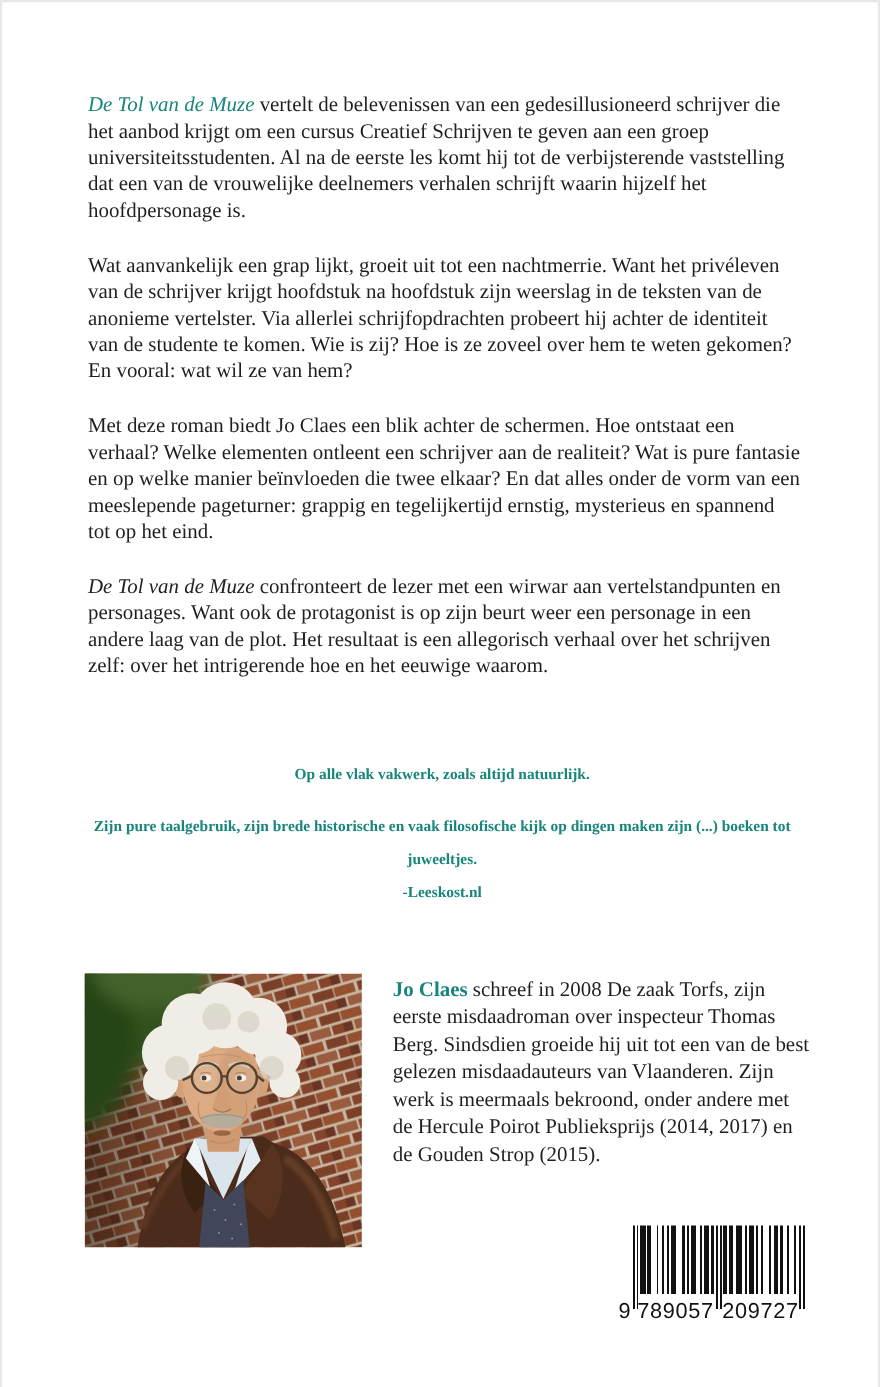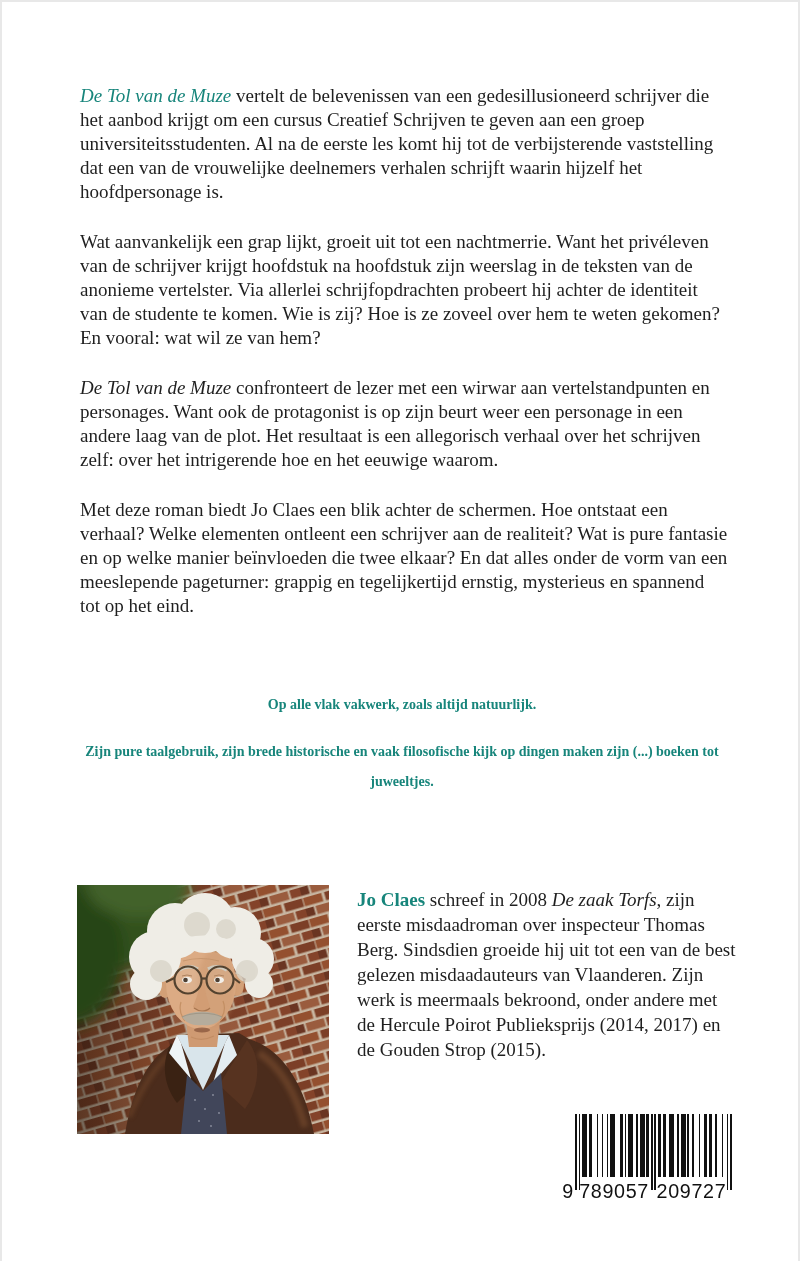--- a/index.html
+++ b/index.html
@@ -16,47 +16,48 @@
   .lead-italic{font-style:italic;}
   
   .quotes{position:absolute; left:50px; top:688px; width:700px; text-align:center; color:var(--teal);}
   .quote-text,.quote-source{font-size:14px; line-height:30px; font-weight:700;}
   .quote + .quote{margin-top:17px;}
   
   .author-section{position:absolute; left:75px; top:883px; width:662px; display:flex; gap:28px; align-items:flex-start;}
   .photo{width:252px; height:249px; flex:0 0 auto; display:block;}
   .bio{margin:2px 0 0 0; font-size:19px; line-height:25px; width:380px;}
   .author-name{color:var(--teal); font-weight:700;text-align:center;}
-  .italic{font-style:italic;}
+  .italic{}
   
   .barcode{position:absolute; left:557px; top:1112px; width:176px;}
   .barcode svg{display:block; width:176px; height:auto;}
   .barcode text{
     font-family:"Liberation Sans", sans-serif; font-size:12px; fill:#111;
     letter-spacing:0.4px;
   }
 </style>
 </head>
 <body>
 
 <div class="page">
 
   <div class="synopsis">
     <p><span class="lead-teal">De Tol van de Muze</span><span> vertelt de belevenissen van een gedesillusioneerd schrijver die het aanbod krijgt om een cursus Creatief Schrijven te geven aan een groep universiteitsstudenten. Al na de eerste les komt hij tot de verbijsterende vaststelling dat een van de vrouwelijke deelnemers verhalen schrijft waarin hijzelf het hoofdpersonage is.</span></p>
     <p><span>Wat aanvankelijk een grap lijkt, groeit uit tot een nachtmerrie. Want het privéleven van de schrijver krijgt hoofdstuk na hoofdstuk zijn weerslag in de teksten van de anonieme vertelster. Via allerlei schrijfopdrachten probeert hij achter de identiteit van de studente te komen. Wie is zij? Hoe is ze zoveel over hem te weten gekomen? En vooral: wat wil ze van hem?</span></p>
+    <p><span>Met deze roman biedt Jo Claes een blik achter de schermen. Hoe ontstaat een verhaal? Welke elementen ontleent een schrijver aan de realiteit? Wat is pure fantasie en op welke manier beïnvloeden die twee elkaar? En dat alles onder de vorm van een meeslepende pageturner: grappig en tegelijkertijd ernstig, mysterieus en spannend tot op het eind.</span></p>
     <p><span class="lead-italic">De Tol van de Muze</span><span> confronteert de lezer met een wirwar aan vertelstandpunten en personages. Want ook de protagonist is op zijn beurt weer een personage in een andere laag van de plot. Het resultaat is een allegorisch verhaal over het schrijven zelf: over het intrigerende hoe en het eeuwige waarom.</span></p>
-    <p><span>Met deze roman biedt Jo Claes een blik achter de schermen. Hoe ontstaat een verhaal? Welke elementen ontleent een schrijver aan de realiteit? Wat is pure fantasie en op welke manier beïnvloeden die twee elkaar? En dat alles onder de vorm van een meeslepende pageturner: grappig en tegelijkertijd ernstig, mysterieus en spannend tot op het eind.</span></p>
   </div>
 
   <div class="quotes">
     <div class="quote">
       <div class="quote-text">Op alle vlak vakwerk, zoals altijd natuurlijk.</div>
     </div>
     <div class="quote">
       <div class="quote-text">Zijn pure taalgebruik, zijn brede historische en vaak filosofische kijk op dingen maken zijn (...) boeken tot juweeltjes.</div>
+      <div class="quote-source">-Leeskost.nl</div>
     </div>
   </div>
 
   <div class="author-section">
 
     <svg class="photo" viewBox="0 0 252 249" xmlns="http://www.w3.org/2000/svg" aria-hidden="true">
       <defs>
         <pattern id="bricks" width="42" height="22" patternUnits="userSpaceOnUse" patternTransform="rotate(-16 126 124)">
           <rect width="42" height="22" fill="#c7b5a0"></rect>
           <rect x="0.5" y="1" width="19" height="8.5" fill="#94502f"></rect>

